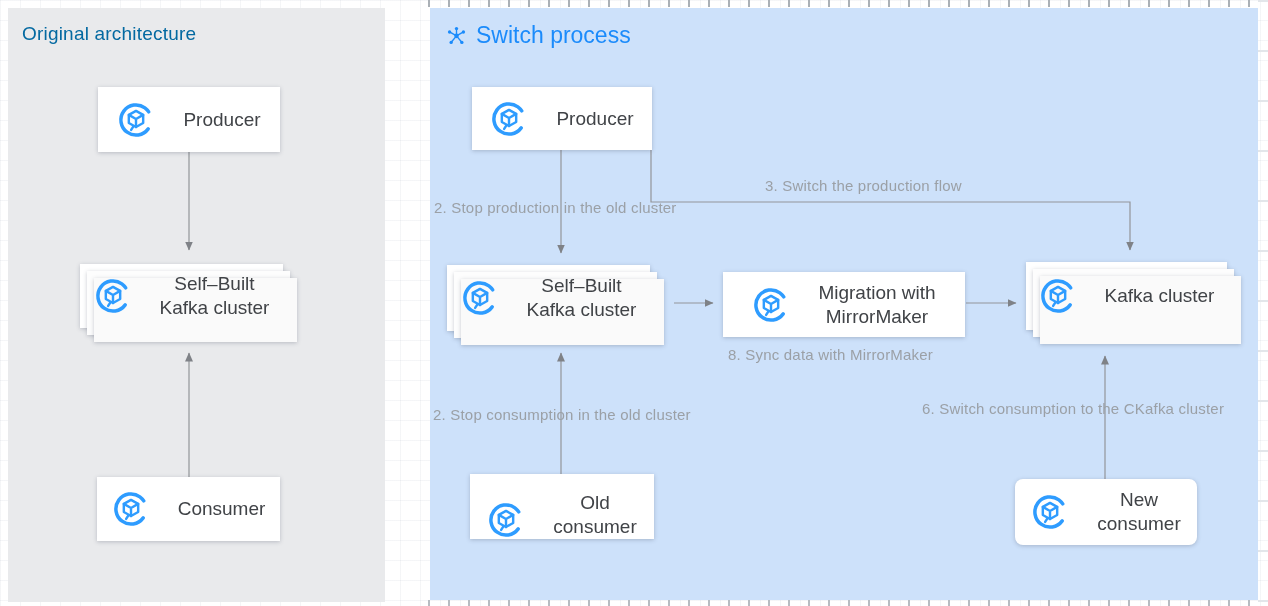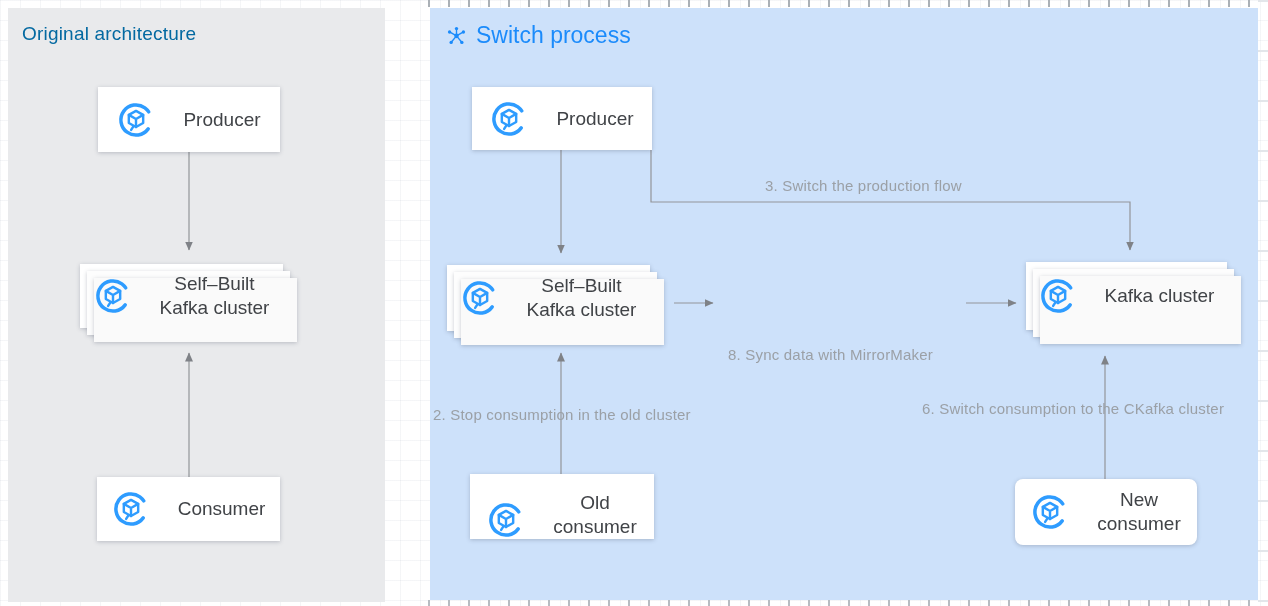--- a/index.html
+++ b/index.html
@@ -82,20 +82,21 @@
       <path d="M189,477 V353" marker-end="url(#arr)"></path>
       <path d="M561,150 V253" marker-end="url(#arr)"></path>
       <path d="M651,150 V202 H1130 V250" marker-end="url(#arr)"></path>
       <path d="M674,303 H713" marker-end="url(#arr)"></path>
       <path d="M966,303 H1016" marker-end="url(#arr)"></path>
       <path d="M561,474 V353" marker-end="url(#arr)"></path>
       <path d="M1105,479 V356" marker-end="url(#arr)"></path>
     </g>
   </svg>
 
+  <div class="edge-label" style="left:434px;top:199px;">2. Stop production in the old cluster</div>
   <div class="edge-label" style="left:765px;top:177px;">3. Switch the production flow</div>
   <div class="edge-label" style="left:728px;top:346px;">8. Sync data with MirrorMaker</div>
   <div class="edge-label" style="left:433px;top:406px;">2. Stop consumption in the old cluster</div>
   <div class="edge-label" style="left:922px;top:400px;">6. Switch consumption to the CKafka cluster</div>
 
   <div class="node" style="left:98px;top:87px;width:182px;height:65px;">
     <span class="icon-wrap ckafka-icon">
         <svg width="38" height="38" viewBox="0 0 36 36">
           <g fill="none" stroke="#2e9cff" stroke-linecap="round" stroke-linejoin="round">
             <circle cx="18" cy="18" r="14.3" stroke-width="3.3" stroke-dasharray="72.3 17.5" transform="rotate(36 18 18)"></circle>
@@ -157,20 +158,33 @@
             <circle cx="18" cy="18" r="14.3" stroke-width="3.3" stroke-dasharray="72.3 17.5" transform="rotate(36 18 18)"></circle>
             <path stroke-width="2.3" d="M18 9.4 L24.8 13.2 L24.8 20.8 L18 24.6 L11.2 20.8 L11.2 13.2 Z"></path>
             <path stroke-width="2.3" d="M11.2 13.2 L18 17 L24.8 13.2 M18 17 L18 24.6"></path>
             <path stroke-width="2.3" d="M15.4 24.2 L13.4 27.4"></path>
           </g>
         </svg>
       </span>
     <span class="txt"><span>Self–Built</span><br><span>Kafka cluster</span></span>
   </div>
 
+  <div class="node" style="left:723px;top:272px;width:242px;height:65px;">
+    <span class="icon-wrap ckafka-icon">
+        <svg width="38" height="38" viewBox="0 0 36 36">
+          <g fill="none" stroke="#2e9cff" stroke-linecap="round" stroke-linejoin="round">
+            <circle cx="18" cy="18" r="14.3" stroke-width="3.3" stroke-dasharray="72.3 17.5" transform="rotate(36 18 18)"></circle>
+            <path stroke-width="2.3" d="M18 9.4 L24.8 13.2 L24.8 20.8 L18 24.6 L11.2 20.8 L11.2 13.2 Z"></path>
+            <path stroke-width="2.3" d="M11.2 13.2 L18 17 L24.8 13.2 M18 17 L18 24.6"></path>
+            <path stroke-width="2.3" d="M15.4 24.2 L13.4 27.4"></path>
+          </g>
+        </svg>
+      </span>
+    <span class="txt"><span>Migration with</span><br><span>MirrorMaker</span></span>
+  </div>
 
   <div class="node stacked" style="left:1026px;top:262px;width:201px;height:68px;">
     <span class="icon-wrap ckafka-icon">
         <svg width="38" height="38" viewBox="0 0 36 36">
           <g fill="none" stroke="#2e9cff" stroke-linecap="round" stroke-linejoin="round">
             <circle cx="18" cy="18" r="14.3" stroke-width="3.3" stroke-dasharray="72.3 17.5" transform="rotate(36 18 18)"></circle>
             <path stroke-width="2.3" d="M18 9.4 L24.8 13.2 L24.8 20.8 L18 24.6 L11.2 20.8 L11.2 13.2 Z"></path>
             <path stroke-width="2.3" d="M11.2 13.2 L18 17 L24.8 13.2 M18 17 L18 24.6"></path>
             <path stroke-width="2.3" d="M15.4 24.2 L13.4 27.4"></path>
           </g>

